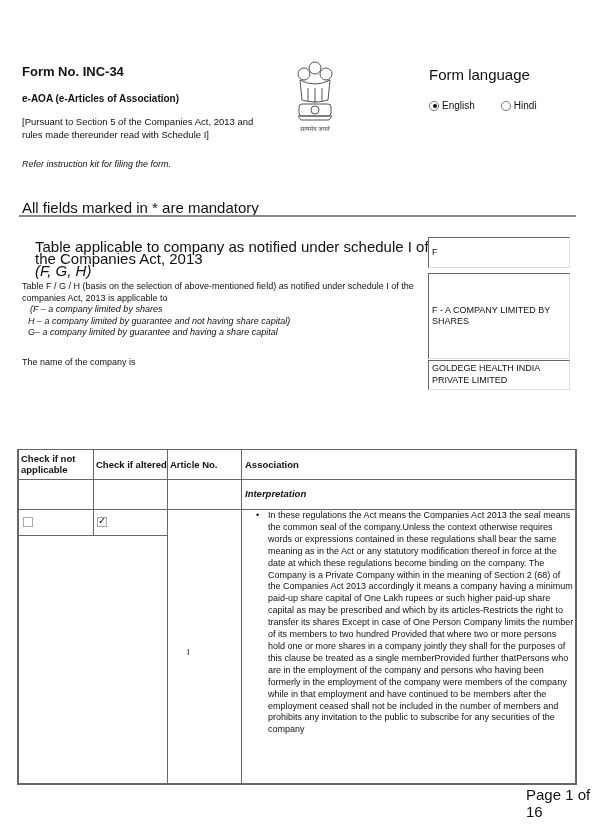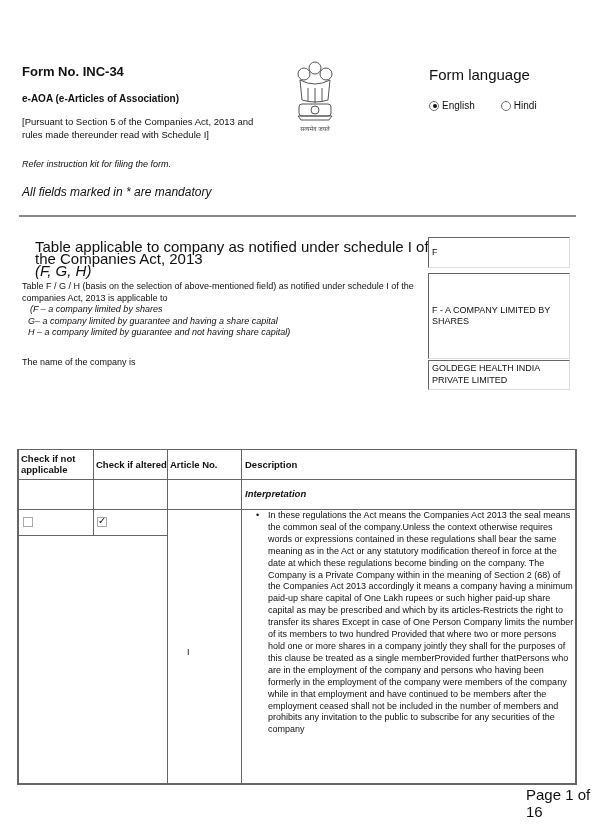--- a/index.html
+++ b/index.html
@@ -3,21 +3,21 @@
   <meta charset="utf-8">
   <style>
     * { box-sizing: border-box; margin: 0; padding: 0; }
     html, body { width: 600px; height: 840px; background: #ffffff; overflow: hidden; }
     body { font-family: "Liberation Sans", sans-serif; color: #111; position: relative; }
 
     .form-no { position: absolute; left: 22px; top: 64px; font-size: 13px; font-weight: bold; }
     .eaoa { position: absolute; left: 22px; top: 93px; font-size: 10px; font-weight: bold; }
     .pursuant { position: absolute; left: 22px; top: 115px; font-size: 9.5px; line-height: 13px; width: 240px; }
     .refer { position: absolute; left: 22px; top: 159px; font-size: 9px; font-style: italic; }
-    .mandatory { position: absolute; left: 22px; top: 185px; font-size: 12px; font-style: italic; }
+    .mandatory { position: absolute; left: 22px; top: 199px; font-size: 15px; }
 
     .emblem { position: absolute; left: 290px; top: 58px; width: 50px; height: 78px; }
     .emblem svg { width: 50px; height: 78px; }
 
     .lang-label { position: absolute; left: 429px; top: 66px; font-size: 15px; }
     .lang-opts { position: absolute; left: 429px; top: 92px; font-size: 10px; display: flex; gap: 0; margin-top: 8px; }
     .radio-opt { display: flex; align-items: center; gap: 3px; cursor: pointer; }
     .radio-opt.hindi { margin-left: 26px; justify-content: flex-end; }
     .radio { width: 10px; height: 10px; border: 1px solid #777; border-radius: 50%; position: relative; background: #fff; }
     .radio.checked::after { content: ""; position: absolute; left: 2.5px; top: 2.5px; width: 4px; height: 4px; border-radius: 50%; background: #111; }
@@ -96,22 +96,22 @@
   <div>Table applicable to company as notified under schedule I of the Companies Act, 2013</div>
   <div class="it">(F, G, H)</div>
 </div>
 <div class="field f1">
   <span>F</span>
 </div>
 
 <div class="q2">
   <div>Table F / G / H (basis on the selection of above-mentioned field) as notified under schedule I of the companies Act, 2013 is applicable to</div>
   <div class="it indent">(F – a company limited by shares</div>
+  <div class="it indent2">H – a company limited by guarantee and not having share capital)</div>
   <div class="it indent2">G– a company limited by guarantee and having a share capital</div>
-  <div class="it indent2">H – a company limited by guarantee and not having share capital)</div>
 </div>
 <div class="field f2">
   <span>F - A COMPANY LIMITED BY SHARES</span>
 </div>
 
 <div class="q3">The name of the company is</div>
 <div class="field f3">
   <span>GOLDEGE HEALTH INDIA PRIVATE LIMITED</span>
 </div>
 
@@ -121,21 +121,21 @@
   <div class="vline" style="left:148px;"></div>
   <div class="vline" style="left:222px;"></div>
 
   <div class="hline" style="left:0; right:0; top:29px;"></div>
   <div class="hline" style="left:0; right:0; top:59px;"></div>
   <div class="hline" style="left:0; width:149px; top:85px;"></div>
 
   <div class="th" style="left:2px; top:3px; width:70px;">Check if not applicable</div>
   <div class="th" style="left:77px; top:9px;">Check if altered</div>
   <div class="th" style="left:151px; top:9px;text-align:right;">Article No.</div>
-  <div class="th" style="left:226px; top:9px;">Description</div>
+  <div class="th" style="left:226px; top:9px;">Association</div>
 
   <div class="interp">Interpretation</div>
 
   <div class="cb" style="left:4px; top:67px;"></div>
   <div class="cb checked" style="left:78px; top:67px;"></div>
 
   <div class="art-no">I</div>
 
   <div class="desc">
     <ul>

